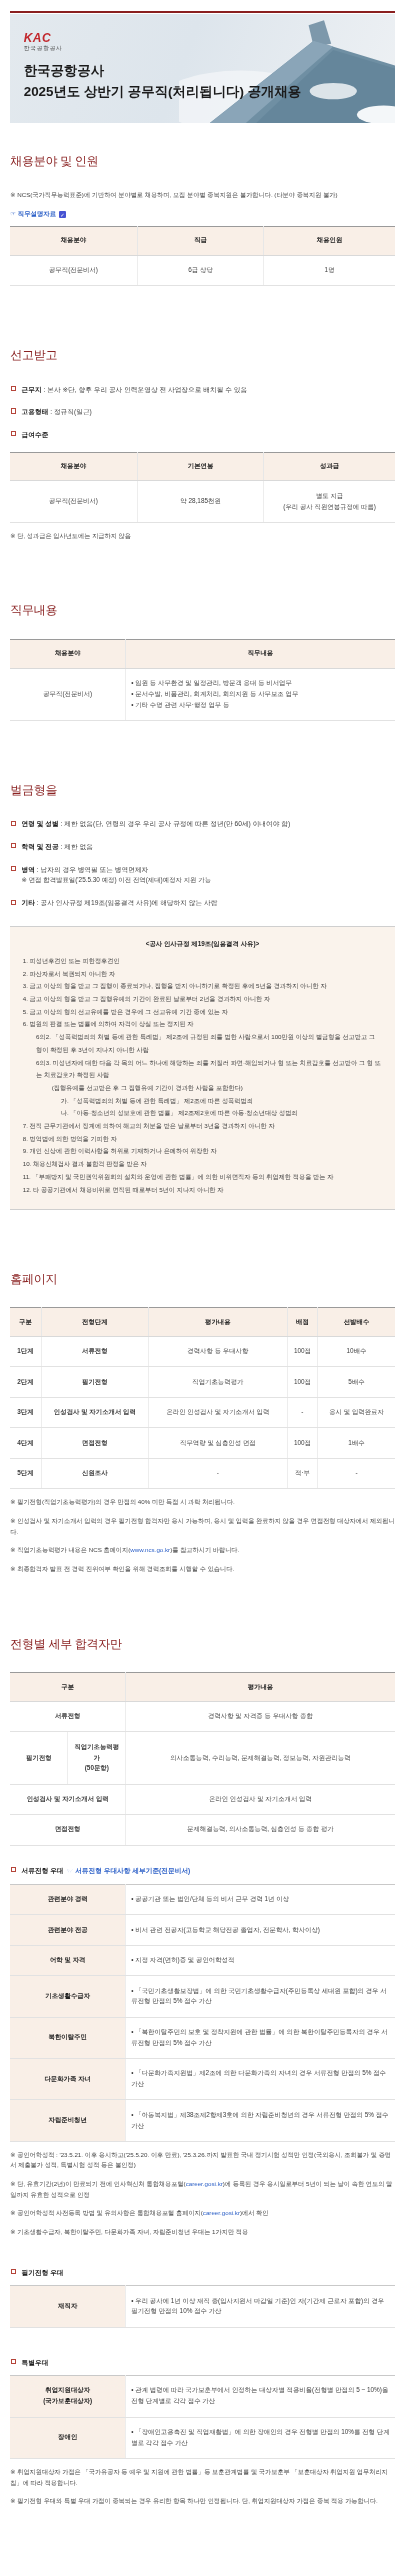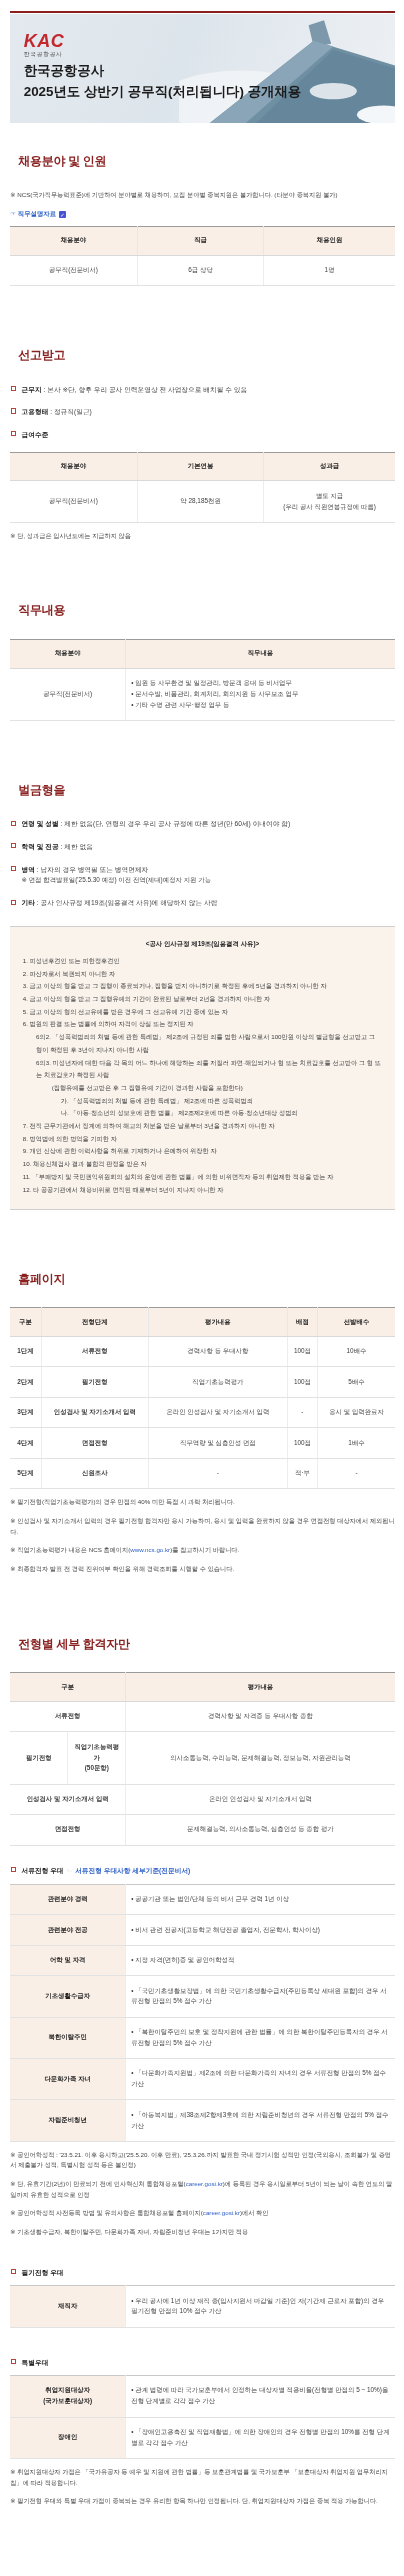--- a/index.html
+++ b/index.html
@@ -1,25 +1,25 @@
 <!DOCTYPE html>
 <html style="font-size:8.2px"><head>
 <meta charset="utf-8">
 <style>
   html,body{margin:0;padding:0;background:#ffffff;}
   .page{width:405px;font-family:"Liberation Sans","DejaVu Sans",sans-serif;color:#3c3c3c;}
   .topbar{height:2.1px;background:#8a1f1f;margin:11.3px 10.3px 1px 10.3px;}
   .banner{position:relative;height:109px;margin:0 10.3px;background:linear-gradient(110deg,#e3e9ee 0%,#dde5ec 45%,#eef1f4 100%);overflow:hidden;}
   .banner svg{position:absolute;right:0;top:0;display:block;}
   .logo{position:absolute;left:13.4px;top:17.5px;}
-  .logo-kac{font-style:italic;font-weight:bold;font-size:18px;color:#c2282d;letter-spacing:0.5px;line-height:1;}
+  .logo-kac{font-style:italic;font-weight:bold;font-size:12px;color:#c2282d;letter-spacing:0.5px;line-height:1;}
   .logo-sub{font-size:5.7px;color:#4a4a4a;letter-spacing:0.8px;margin-top:1.5px;}
   .banner-title{position:absolute;left:13.4px;top:47px;font-weight:bold;color:#1b1b1b;font-size:13.4px;line-height:1.5;}
   .content{padding:0 10.3px;}
-  h2.sec{color:#8a2222;font-size:12px;font-weight:bold;margin:61px 0 0 8px;letter-spacing:-0.3px;}
+  h2.sec{color:#8a2222;font-size:12px;font-weight:normal;margin:61px 0 0 0;letter-spacing:-0.3px;}
   .firstsec{margin-top:30px !important;}
   .blk{margin-top:19.6px;}
   .it{display:flex;align-items:flex-start;margin:11.3px 0;font-size:6.7px;line-height:1.7;}
   .sq{flex:0 0 auto;width:3.1px;height:3.1px;border:1px solid #b5453a;margin:2.1px 5.2px 0 1px;}
   .bld{font-weight:bold;color:#222;}
   .sub{margin-left:11.3px;font-size:6.4px;line-height:1.7;margin-top:-4.1px;margin-bottom:9.3px;}
   .nt{font-size:6.2px;color:#454545;margin:8.2px 0;line-height:1.7;}
   .lk{color:#2f62c8;cursor:pointer;}
   .chk{display:inline-flex;align-items:center;justify-content:center;width:7.2px;height:7.2px;background:#4753d2;color:#fff;font-size:5.2px;border-radius:1px;margin-left:2.6px;vertical-align:-1px;}
   table.tbl{width:100%;border-collapse:collapse;border-top:0.5px solid #9a9a9a;border-bottom:0.5px solid #bbb;font-size:6.4px;margin-top:7.2px;}

